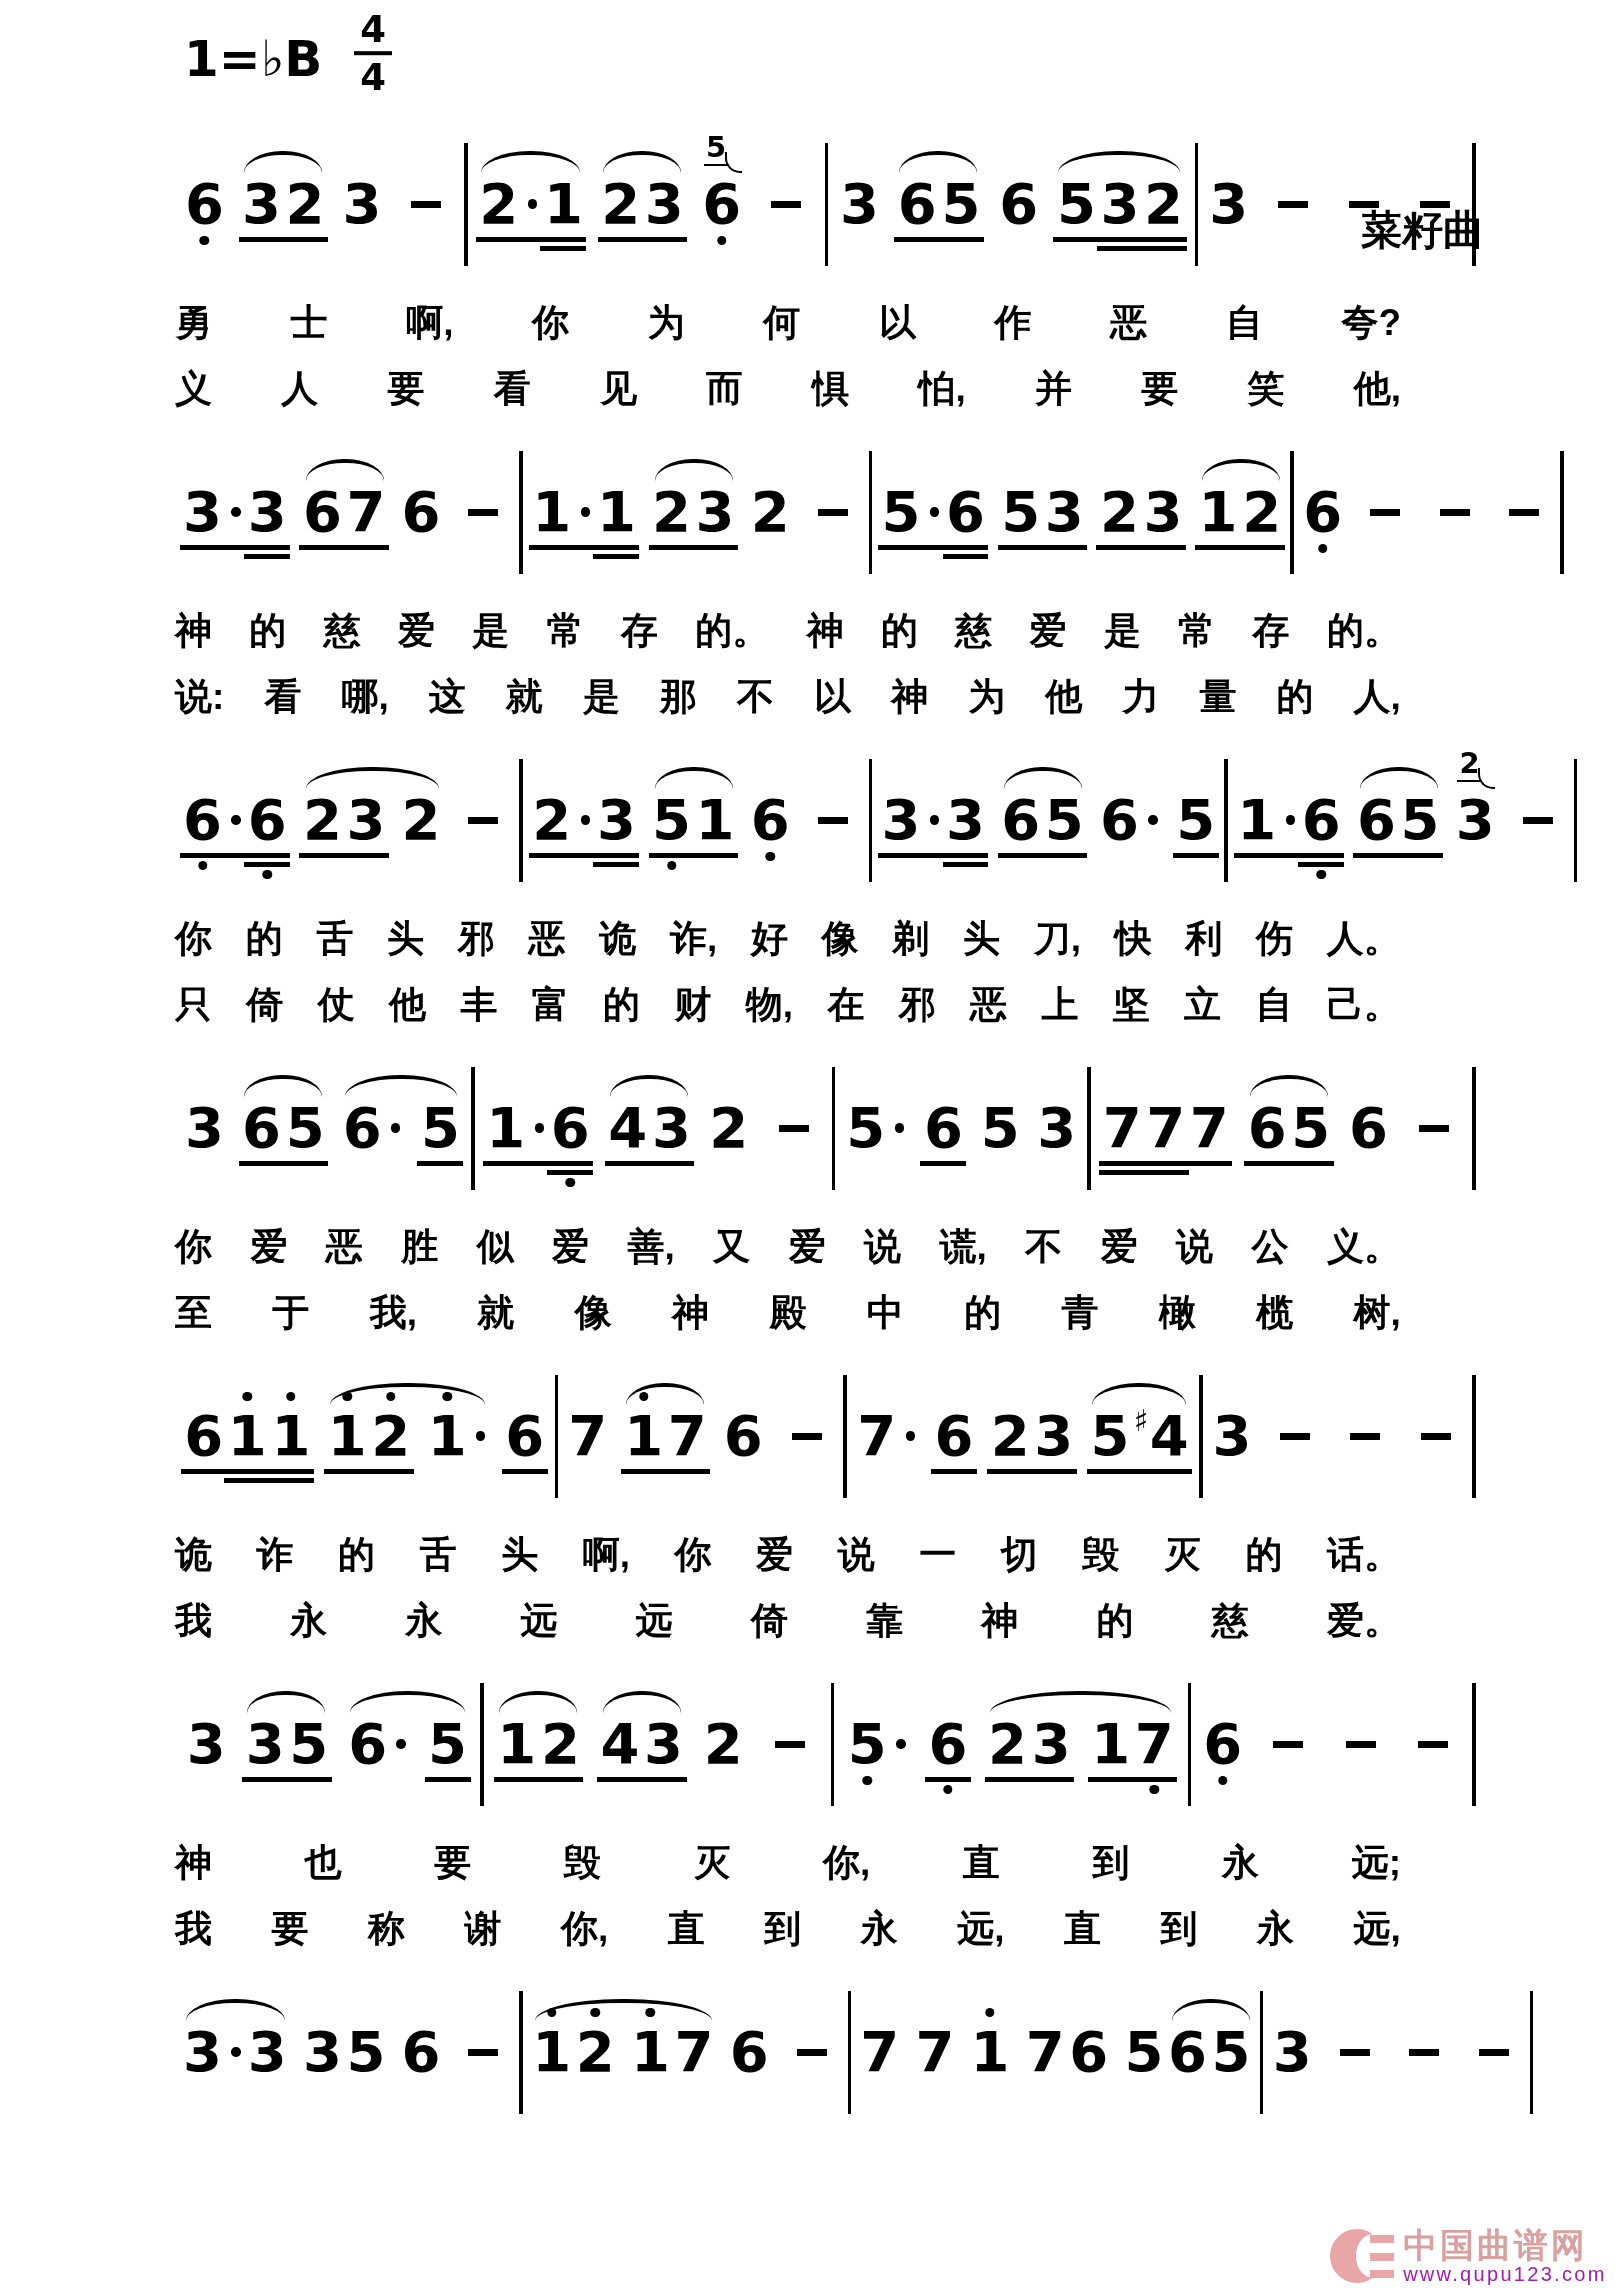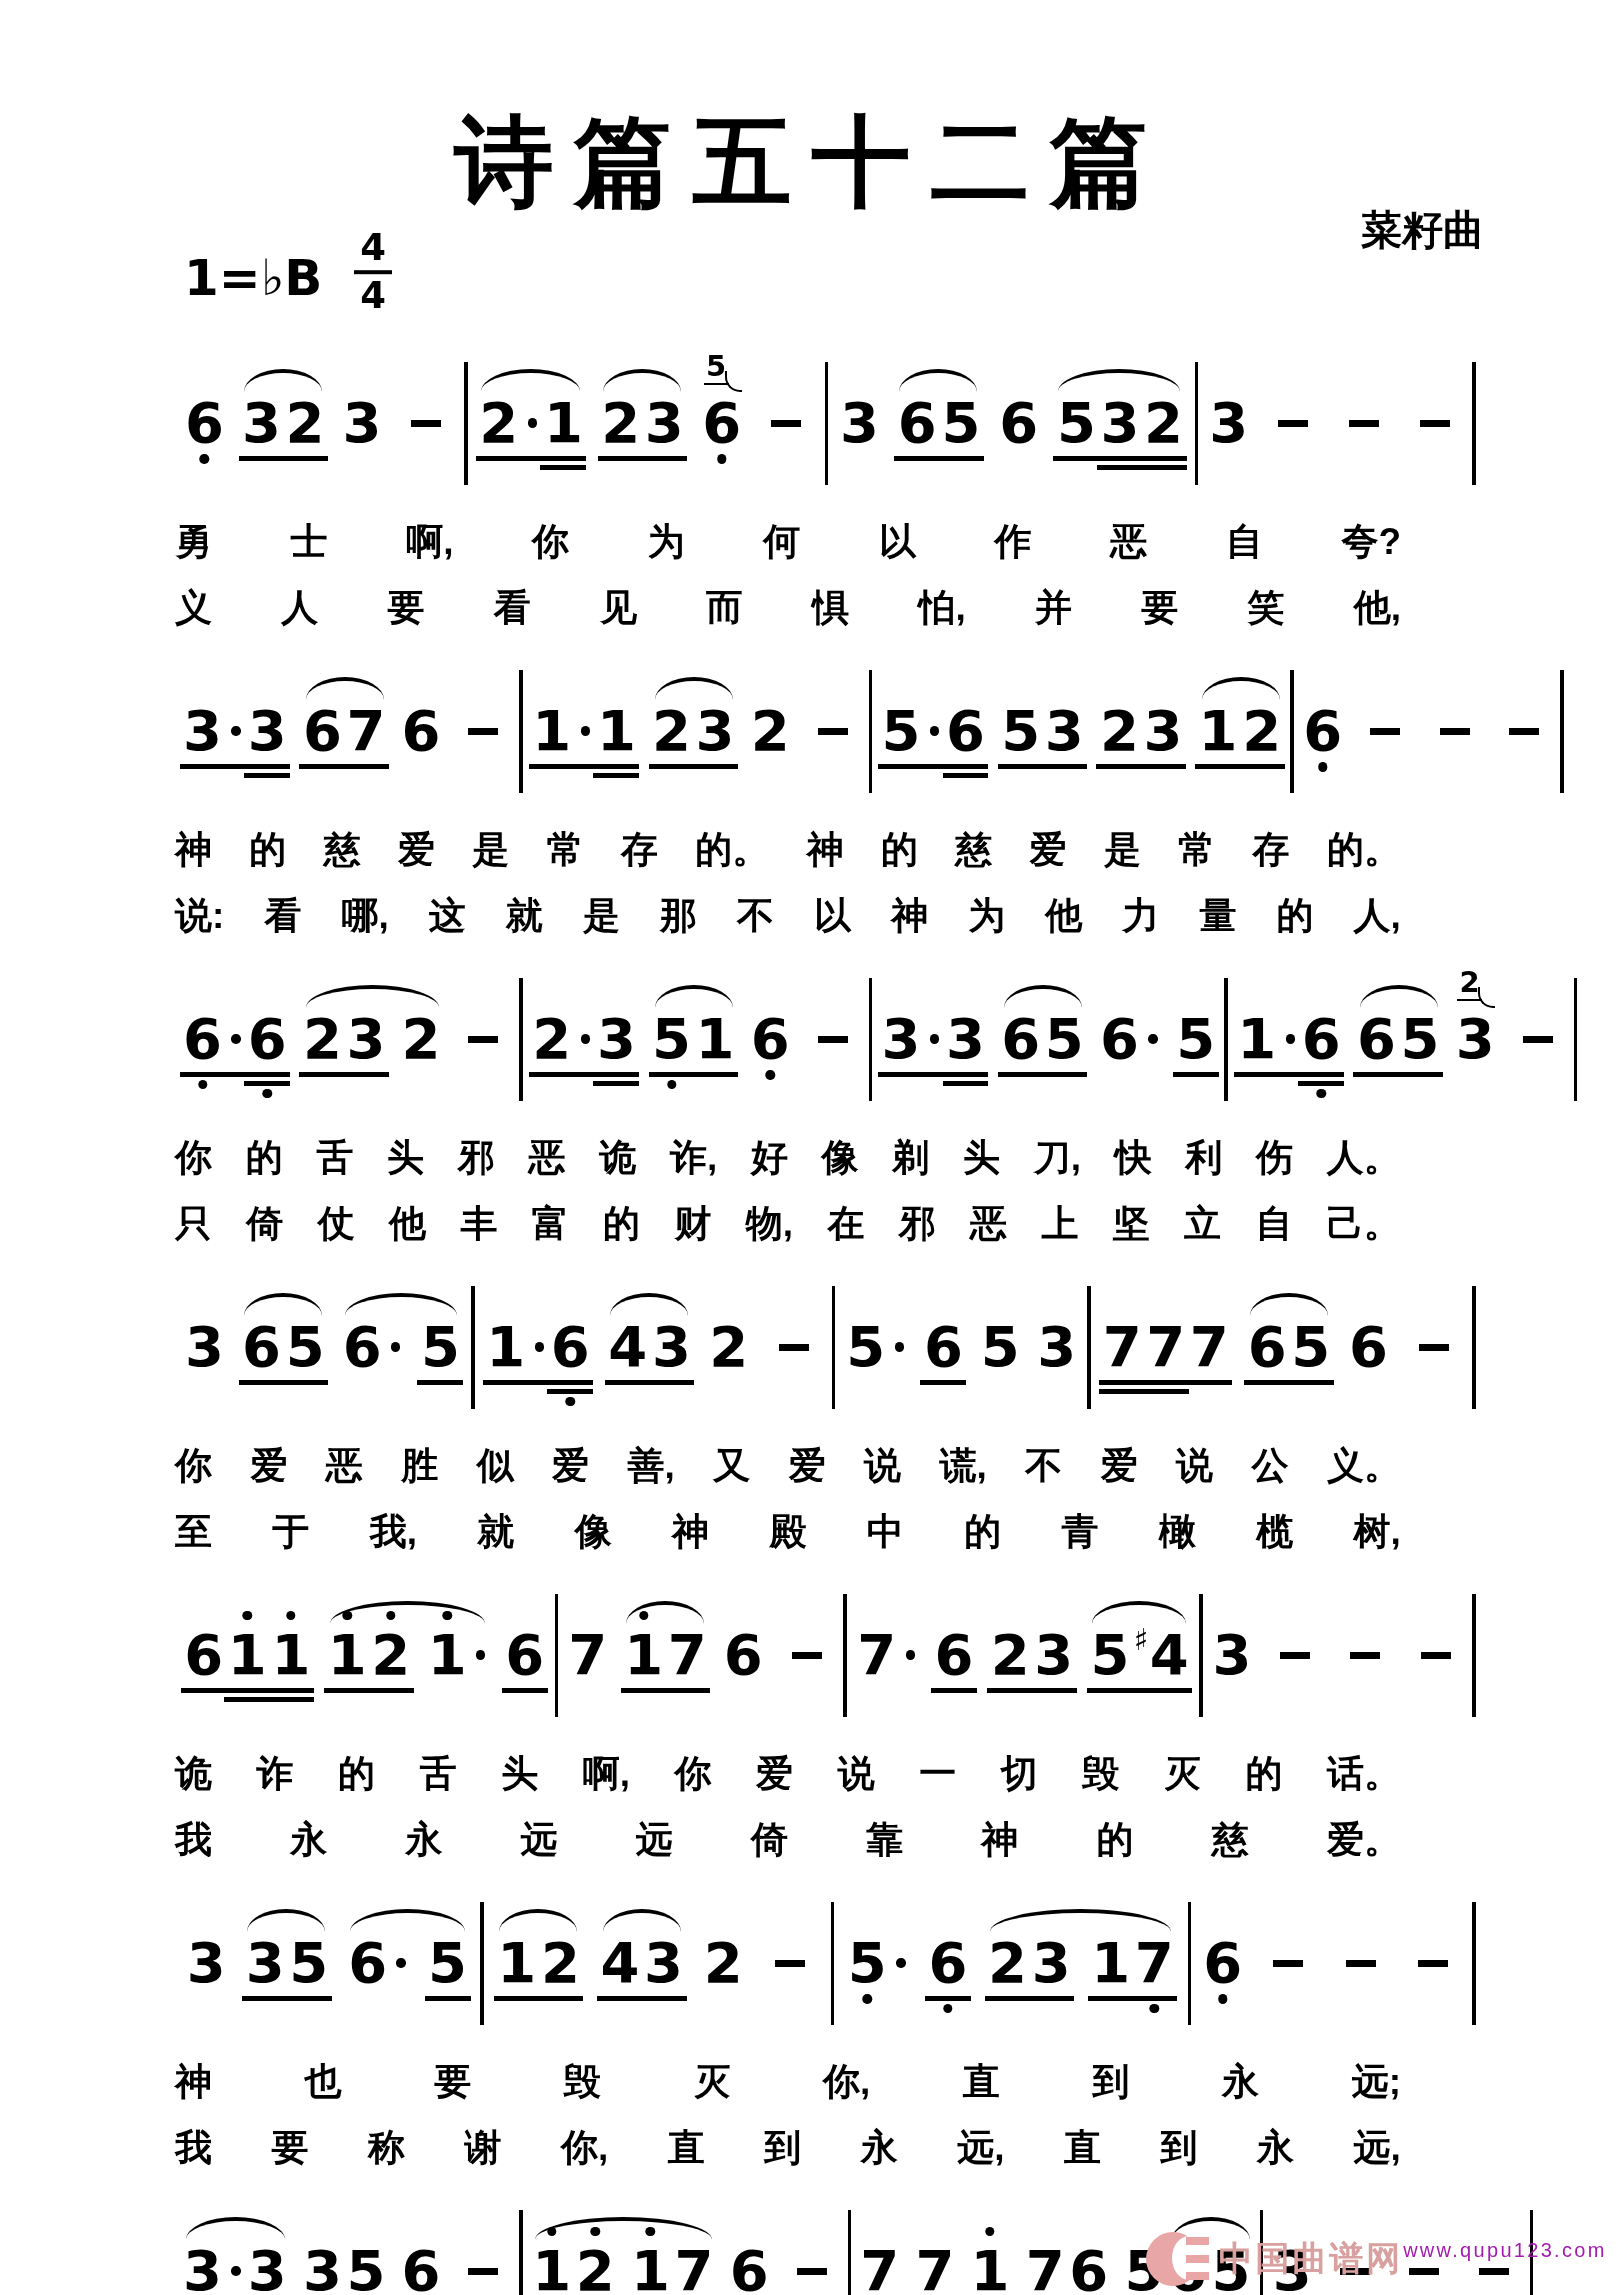--- a/index.html
+++ b/index.html
@@ -37,29 +37,28 @@
   .slur{position:absolute;height:18.7px;border-top:4.1px solid #000;border-radius:50% 50% 0 0 / 100% 100% 0 0;}
   .lyr{display:flex;justify-content:space-between;font-size:37px;font-weight:bold;
        margin:7px 0 0;padding-right:76px;line-height:1.25;}
   .lyr + .lyr{margin-top:20px;}
   .syl{white-space:nowrap;}
   .watermark{position:absolute;right:16.4px;bottom:9.4px;display:flex;align-items:center;gap:9.4px;}
   .wmlogo{width:54px;height:54px;border-radius:50%;background:#e9a6a6;position:relative;flex:none;}
   .wmlogo:after{content:"";position:absolute;right:-5.8px;top:4.7px;width:34px;height:44px;background:#fff;border-radius:50%;}
   .wmbars{width:23.4px;height:43px;flex:none;margin-left:-23.4px;z-index:1;
           background:repeating-linear-gradient(#e9a6a6 0 8.2px,#fff 8.2px 17.5px);}
-  .wmtext{display:flex;flex-direction:row;line-height:1.08;}
+  .wmtext{display:flex;flex-direction:column;line-height:1.08;}
   .wmname{font-size:34px;font-weight:bold;color:#d9a0a0;letter-spacing:2.9px;}
   .wmurl{font-size:20px;color:#a21caf;letter-spacing:2.3px;}
 </style>
 </head>
 <body>
 
 <div class="page">
-  <h1 class="title">诗篇五十二篇</h1>
   <div class="composer">菜籽曲</div>
 
   <div class="keyrow">
     <span class="key">1=♭B</span>
     <span class="meter">
       <span class="mtop">4</span>
       <span class="mbot">4</span>
     </span>
   </div>
 

